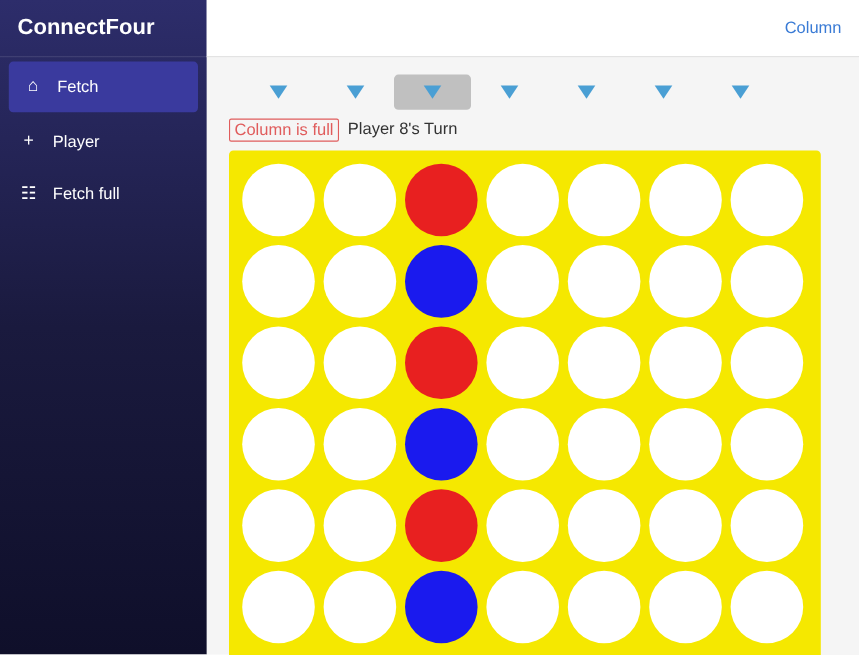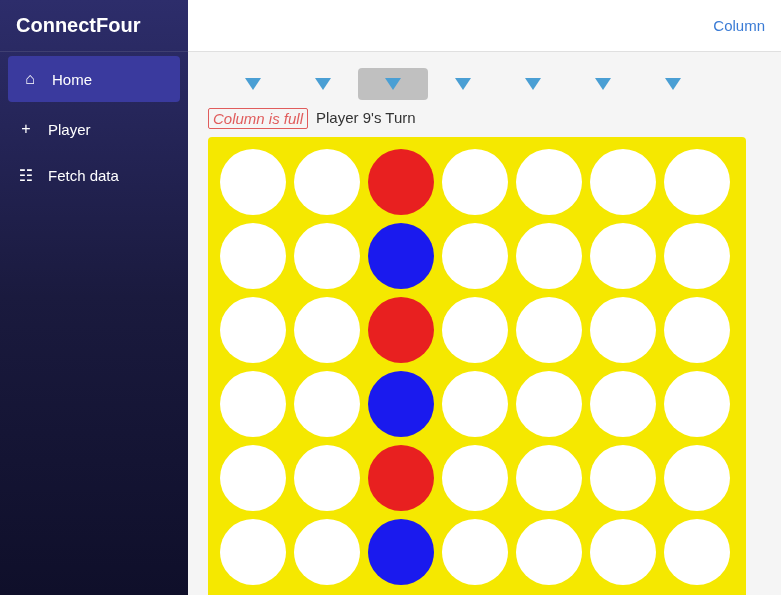--- a/index.html
+++ b/index.html
@@ -104,21 +104,20 @@
       margin-bottom: 8px;
       font-size: 15px;
       display: flex;
       gap: 4px;
     }
     .column-full-text {
       color: #e05c5c;
       border: 1px solid #e05c5c;
       padding: 1px 4px;
       border-radius: 2px;
-      font-style: italic;
     }
     .turn-text {
       color: #333;
       padding: 1px 4px;
     }
 
     
     #game-board {
       background: #f5e800;
       padding: 12px;
@@ -143,29 +142,29 @@
   </style>
 </head>
 <body>
 
 <div id="sidebar">
   <div id="app-title">ConnectFour</div>
   <div id="nav-items">
 
   <div class="nav-item active">
         <span class="nav-icon">⌂</span>
-        <span>Home</span>
+        <span>Fetch</span>
       </div>
       <div class="nav-item">
         <span class="nav-icon">+</span>
         <span>Player</span>
       </div>
       <div class="nav-item">
         <span class="nav-icon">☷</span>
-        <span>Fetch data</span>
+        <span>Fetch full</span>
       </div>
     </div>
 </div>
 
 <div id="main">
   <div id="topbar">
     <a id="about-link">Column</a>
   </div>
   <div id="content">
 
@@ -189,21 +188,21 @@
         <div class="drop-btn">
           <div class="drop-arrow"></div>
         </div>
         <div class="drop-btn">
           <div class="drop-arrow"></div>
         </div>
       </div>
 
     <div id="status-msg">
       <span class="column-full-text">Column is full</span>
-      <span class="turn-text">Player 9's Turn</span>
+      <span class="turn-text">Player 8's Turn</span>
     </div>
 
     <div id="game-board">
 
     <div class="cell"></div>
         <div class="cell"></div>
         <div class="cell red"></div>
         <div class="cell"></div>
         <div class="cell"></div>
         <div class="cell"></div>

